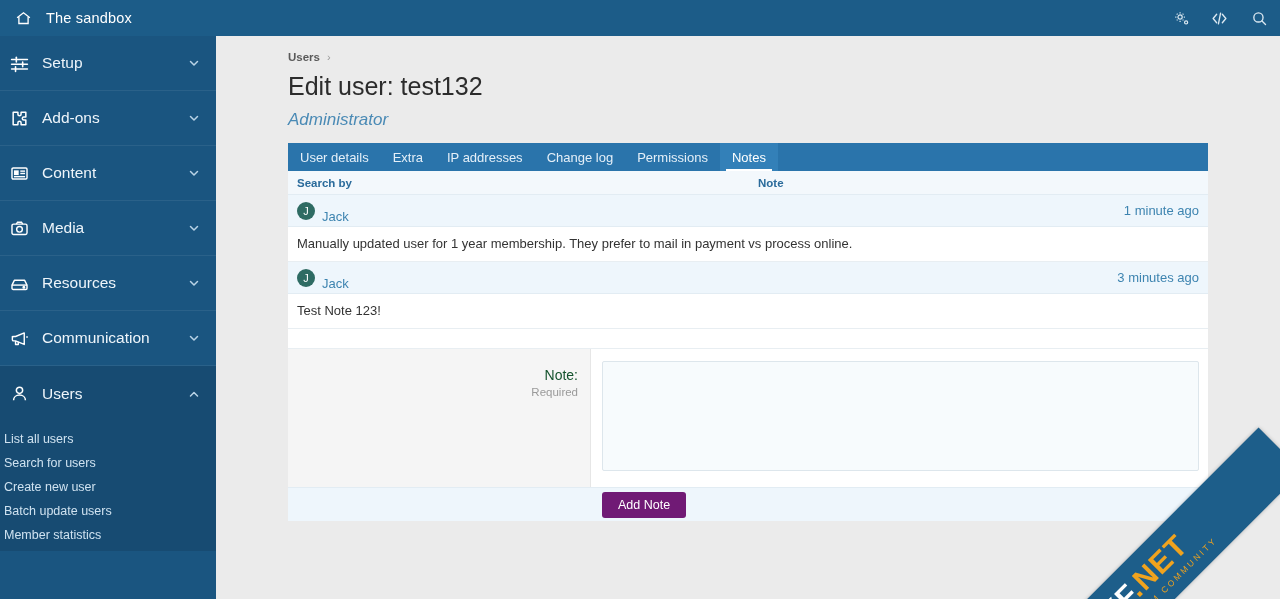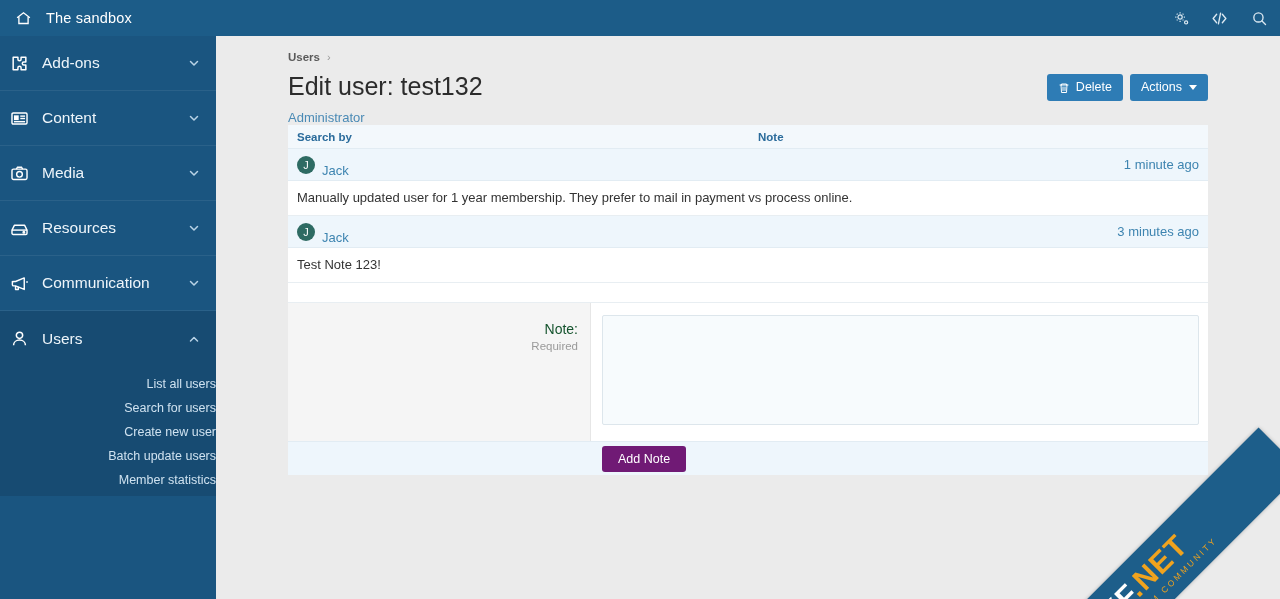--- a/index.html
+++ b/index.html
@@ -55,39 +55,39 @@
     width: 30px; display: flex; align-items: center; justify-content: flex-start;
     color: #ffffff; flex: none;
   }
   .nav-row .nav-label {
     font-size: 15.5px; color: #eef5fa; flex: 1; padding-left: 2px;
   }
   .nav-row .chev { color: #b9d3e6; width: 16px; display: flex; align-items: center; justify-content: center; }
   .subnav { background: #174b72; padding: 6px 0 4px 0; }
   .subnav a {
     display: block; font-size: 12.5px; color: #cfe2f0;
-    text-decoration: none; padding: 5px 0 5px 4px; line-height: 14px; text-align: right;
+    text-decoration: none; padding: 5px 0 5px 4px; line-height: 14px;
   }
 
   
   #main {
     position: absolute; top: 36px; left: 216px;
     width: 1064px; height: 563px;
     background: #ebebeb;
     overflow: hidden;
   }
   .content-wrap { padding: 10px 72px 0 72px; }
 
   .breadcrumb { display: flex; align-items: center; height: 22px; font-size: 12px; }
   .breadcrumb a { color: #5a5a5a; text-decoration: none; font-weight: bold; font-size: 11.5px; }
   .breadcrumb .sep { color: #9a9a9a; margin-left: 7px; font-size: 11px; }
 
   .title-row { display: flex; align-items: flex-start; justify-content: space-between; margin-top: 2px; }
   .page-title { font-size: 25px; color: #2c2c2c; font-weight: normal; margin: 0; line-height: 32px; }
-  .subtitle { margin-top: 8px; font-size: 13px; }
+  .subtitle { margin-top: 8px; font-size: 17px; font-style: italic; }
   .subtitle a { color: #4a8ab5; text-decoration: none; }
 
   .btn-group { display: flex; gap: 7px; margin-top: 4px; }
   .btn {
     background: #2e7cb5; color: #ffffff; border: none; border-radius: 3px;
     font-size: 12.5px; padding: 6px 11px; display: flex; align-items: center; gap: 6px;
     font-family: "Liberation Sans", sans-serif; cursor: pointer; line-height: 15px;
   }
   .btn .caret {
     width: 0; height: 0; border-left: 4px solid transparent; border-right: 4px solid transparent;
@@ -207,20 +207,38 @@
   <div class="hicon" style="width:42px;">
     <svg width="17" height="17" viewBox="0 0 24 24" fill="none" stroke="currentColor" stroke-width="1.9" stroke-linecap="round">
       <circle cx="10.5" cy="10.5" r="6.5"></circle>
         <line x1="15.5" y1="15.5" x2="20.5" y2="20.5"></line>
     </svg>
   </div>
 </div>
 
 <div id="sidebar">
 
+  <div class="nav-row">
+    <span class="nav-ico">
+      <svg width="19" height="19" viewBox="0 0 24 24" fill="none" stroke="currentColor" stroke-width="2" stroke-linecap="round">
+        <line x1="2" y1="7" x2="22" y2="7"></line>
+          <line x1="2" y1="13" x2="22" y2="13"></line>
+          <line x1="2" y1="19" x2="22" y2="19"></line>
+        <line x1="8" y1="4" x2="8" y2="10"></line>
+          <line x1="16" y1="10" x2="16" y2="16"></line>
+          <line x1="7" y1="16" x2="7" y2="22"></line>
+      </svg>
+    </span>
+    <span class="nav-label">Setup</span>
+    <span class="chev">
+      <svg width="12" height="12" viewBox="0 0 24 24" fill="none" stroke="currentColor" stroke-width="3" stroke-linecap="round" stroke-linejoin="round">
+          <polyline points="5 9 12 16 19 9"></polyline>
+        </svg>
+    </span>
+  </div>
 
   <div class="nav-row">
     <span class="nav-ico">
       <svg width="19" height="19" viewBox="0 0 24 24" fill="none" stroke="currentColor" stroke-width="1.9" stroke-linejoin="round">
         <path d="M4 4h6v2.5a2 2 0 1 0 4 0V4h6v6h-2.5a2 2 0 1 0 0 4H20v6h-6v-2.5a2 2 0 1 0-4 0V20H4z"></path>
       </svg>
     </span>
     <span class="nav-label">Add-ons</span>
     <span class="chev">
       <svg width="12" height="12" viewBox="0 0 24 24" fill="none" stroke="currentColor" stroke-width="3" stroke-linecap="round" stroke-linejoin="round">
@@ -328,40 +346,30 @@
       <span class="sep">›</span>
     </div>
 
     <div class="title-row">
       <div>
         <h1 class="page-title">Edit user: test132</h1>
         <div class="subtitle">
           <a href="#">Administrator</a>
         </div>
       </div>
-      <div class="btn-group">
-        <button class="btn">
-          <span style="display:flex;">
-            <svg width="12" height="12" viewBox="0 0 24 24" fill="none" stroke="currentColor" stroke-width="2" stroke-linecap="round" stroke-linejoin="round">
-              <polyline points="4 6 20 6"></polyline>
-                <path d="M7 6V4h10v2"></path>
-                <path d="M6 6l1 15h10l1-15"></path>
-                <line x1="10" y1="10" x2="10" y2="17"></line>
-                <line x1="14" y1="10" x2="14" y2="17"></line>
-            </svg>
-          </span>
-          <span>Delete</span>
-        </button>
-        <button class="btn">
-          <span>Actions</span>
-          <span class="caret"></span>
-        </button>
-      </div>
     </div>
 
+    <div class="tabbar">
+      <div class="tab">User details</div>
+      <div class="tab">Extra</div>
+      <div class="tab">IP addresses</div>
+      <div class="tab">Change log</div>
+      <div class="tab">Permissions</div>
+      <div class="tab active">Notes</div>
+    </div>
 
     <div class="panel">
 
       <div class="thead">
         <div class="c1">Search by</div>
         <div class="c2">Note</div>
       </div>
 
       <div class="note-head">
         <div class="avatar">J</div>

